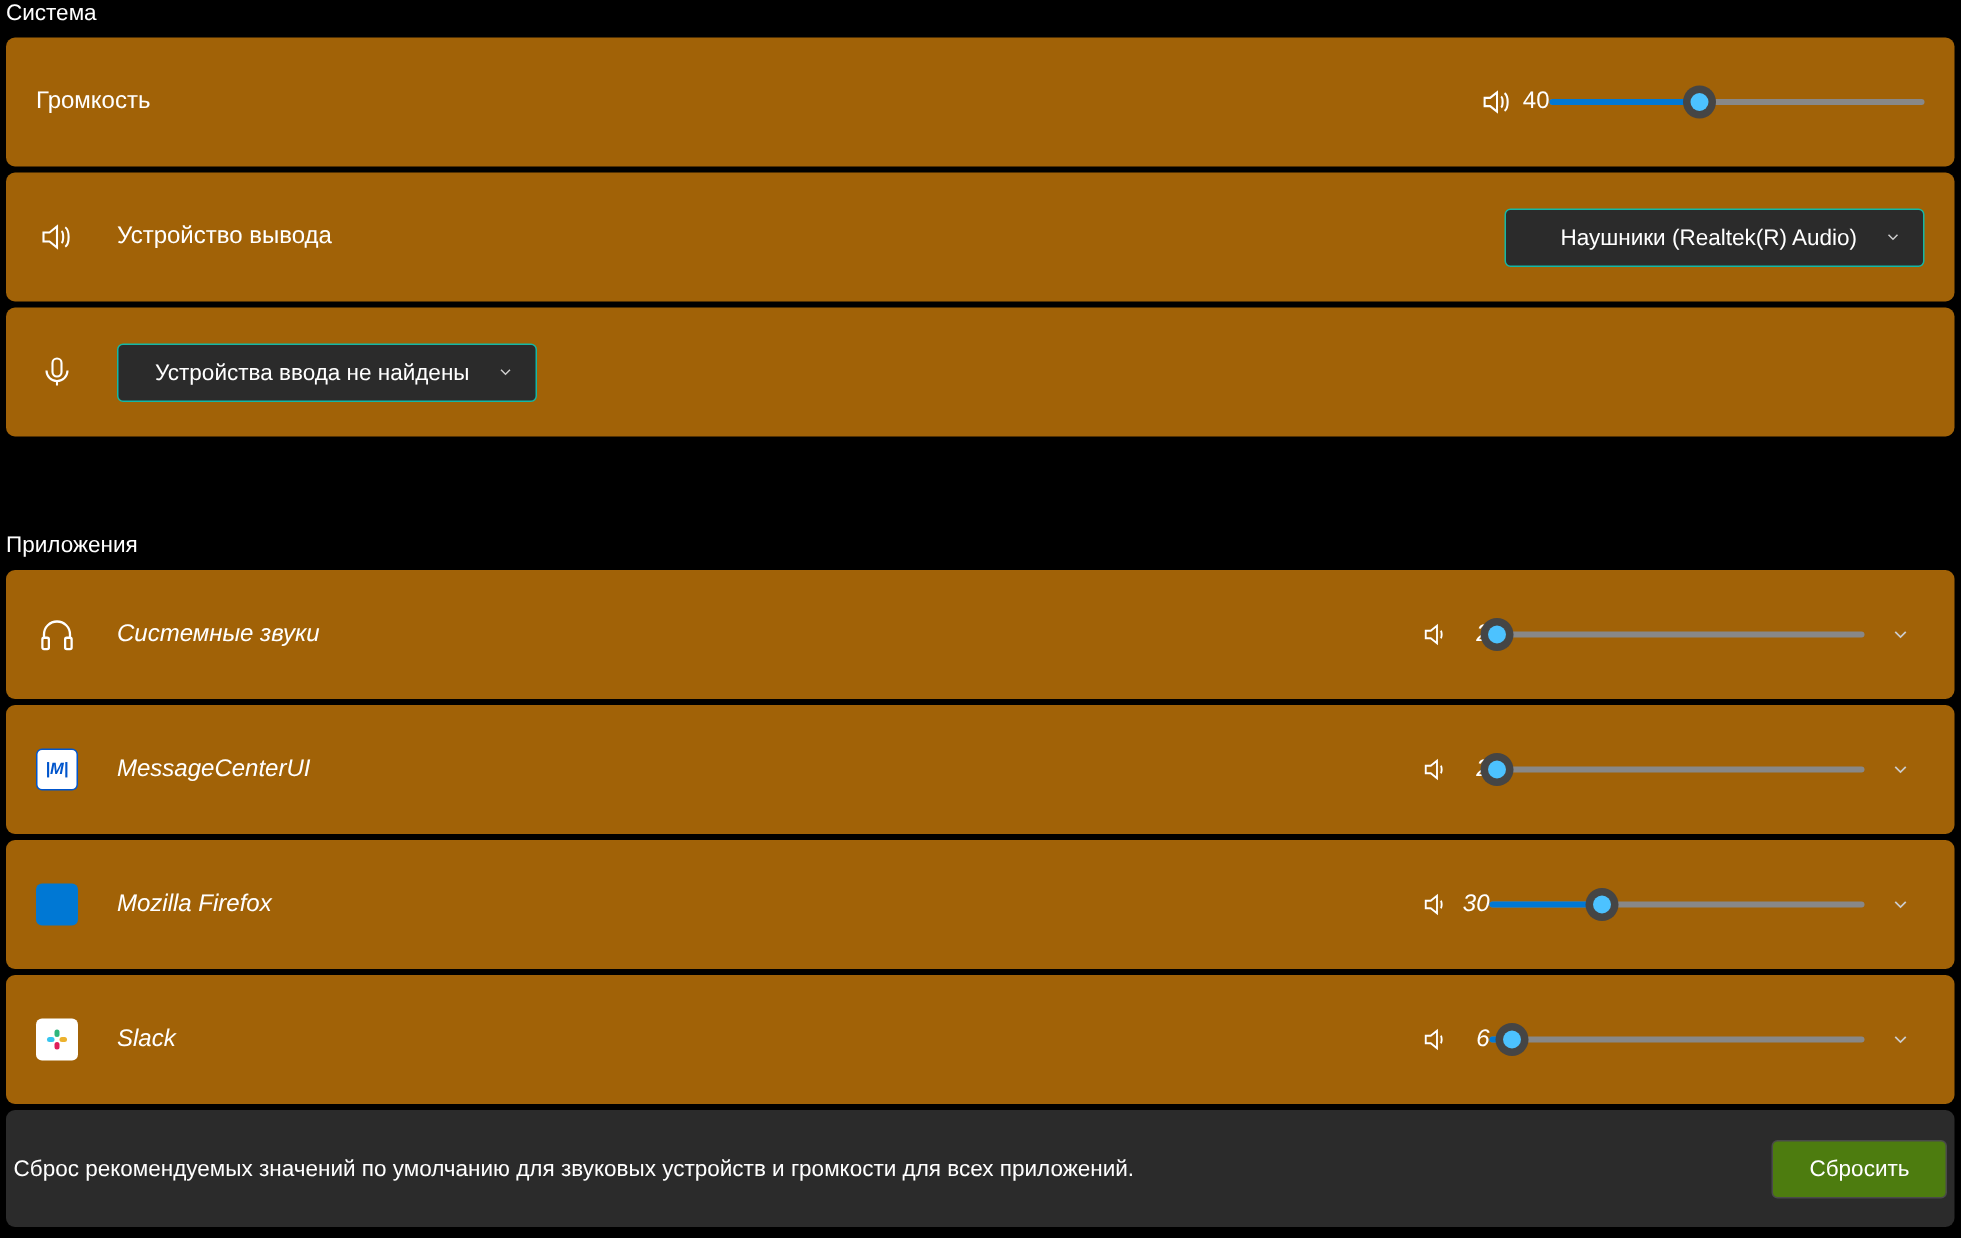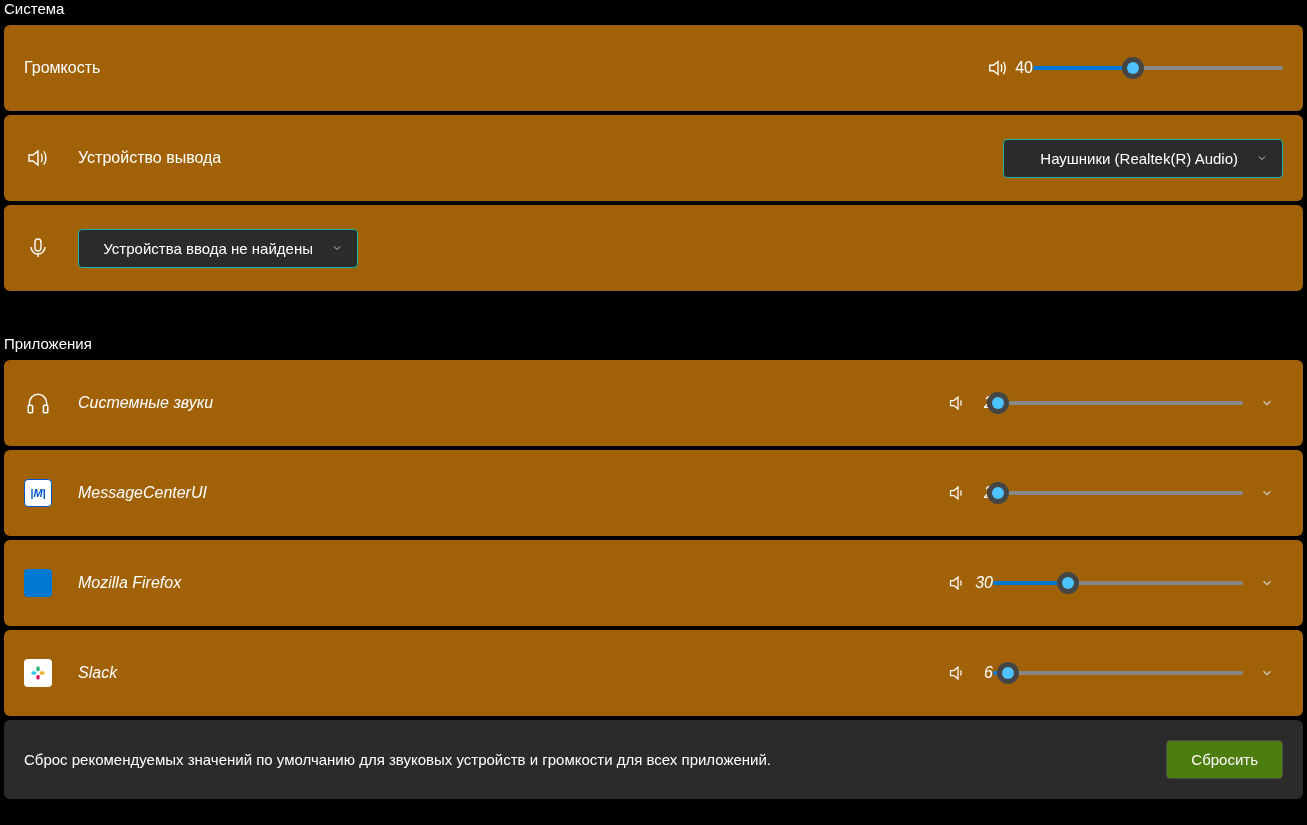--- a/index.html
+++ b/index.html
@@ -15,21 +15,21 @@
     padding: 0 4px;
     width: 1307px;
   }
   .section-header {
     font-weight: 400;
     font-size: 15px;
     padding: 0 0 8px 0;
     margin-top: 0;
   }
   .section-header.second {
-    margin-top: 44px;
+    margin-top: 64px;
   }
   .card {
     background: #a16207;
     border-radius: 6px;
     margin-bottom: 4px;
     padding: 16px 20px;
     display: flex;
     align-items: center;
     min-height: 86px;
   }
@@ -148,21 +148,21 @@
     display: flex;
     align-items: center;
     justify-content: center;
     font-size: 11px;
     font-weight: 700;
   }
   .reset-card {
     background: #2b2b2b;
     border-radius: 6px;
     margin-bottom: 4px;
-    padding: 20px;
+    padding: 5px;
     display: flex;
     align-items: center;
     justify-content: space-between;
     min-height: 78px;
   }
   .reset-text {
     font-size: 15px;
     color: #ffffff;
   }
   .reset-btn {

